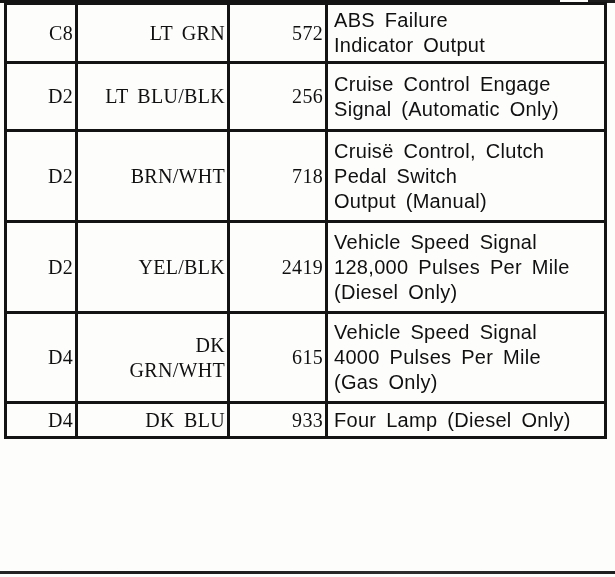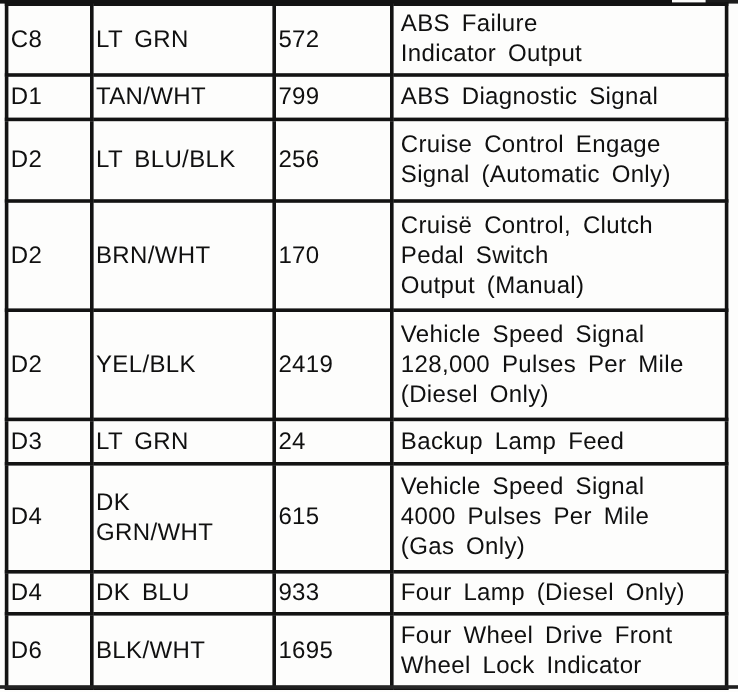--- a/index.html
+++ b/index.html
@@ -51,21 +51,21 @@
     font-size: 20px;
     line-height: 25px;
     font-weight: 400;
     letter-spacing: 0.3px;
     word-spacing: 4px;
     white-space: pre-line;
     vertical-align: middle;
     padding: 2px 2px;
     overflow: hidden;
   }
-  td.pin, td.clr, td.num { text-align: left; }
+  td.pin, td.clr, td.num { text-align: right; font-family: Liberation Serif, serif; }
   td.desc {
     text-align: left;
     padding: 3px 4px 3px 6px;
   }
   tr.r1 { height: 55px; }
   tr.r2 { height: 37px; }
   tr.r3 { height: 68px; }
   tr.r4 { height: 91px; }
   tr.r5 { height: 91px; }
   tr.r6 { height: 37px; }
@@ -89,74 +89,55 @@
         <col class="c4">
       </colgroup>
     <tbody>
       <tr class="r1">
         <td class="pin">C8</td>
         <td class="clr">LT GRN</td>
         <td class="num">572</td>
         <td class="desc">ABS Failure
 Indicator Output</td>
       </tr>
-      <tr class="r2">
-        <td class="pin">D1</td>
-        <td class="clr">TAN/WHT</td>
-        <td class="num">799</td>
-        <td class="desc">ABS Diagnostic Signal</td>
-      </tr>
       <tr class="r3">
         <td class="pin">D2</td>
         <td class="clr">LT BLU/BLK</td>
         <td class="num">256</td>
         <td class="desc">Cruise Control Engage
 Signal (Automatic Only)</td>
       </tr>
       <tr class="r4">
         <td class="pin">D2</td>
         <td class="clr">BRN/WHT</td>
-        <td class="num">170</td>
+        <td class="num">718</td>
         <td class="desc">Cruisë Control, Clutch
 Pedal Switch
 Output (Manual)</td>
       </tr>
       <tr class="r5">
         <td class="pin">D2</td>
         <td class="clr">YEL/BLK</td>
         <td class="num">2419</td>
         <td class="desc">Vehicle Speed Signal
 128,000 Pulses Per Mile
 (Diesel Only)</td>
-      </tr>
-      <tr class="r6">
-        <td class="pin">D3</td>
-        <td class="clr">LT GRN</td>
-        <td class="num">24</td>
-        <td class="desc">Backup Lamp Feed</td>
       </tr>
       <tr class="r7">
         <td class="pin">D4</td>
         <td class="clr">DK
 GRN/WHT</td>
         <td class="num">615</td>
         <td class="desc">Vehicle Speed Signal
 4000 Pulses Per Mile
 (Gas Only)</td>
       </tr>
       <tr class="r8">
         <td class="pin">D4</td>
         <td class="clr">DK BLU</td>
         <td class="num">933</td>
         <td class="desc">Four Lamp (Diesel Only)</td>
       </tr>
-      <tr class="r9">
-        <td class="pin">D6</td>
-        <td class="clr">BLK/WHT</td>
-        <td class="num">1695</td>
-        <td class="desc">Four Wheel Drive Front
-Wheel Lock Indicator</td>
-      </tr>
     </tbody>
   </table>
 
   <div class="edge-line-bottom"></div>
 </div>
 
 </body></html>

